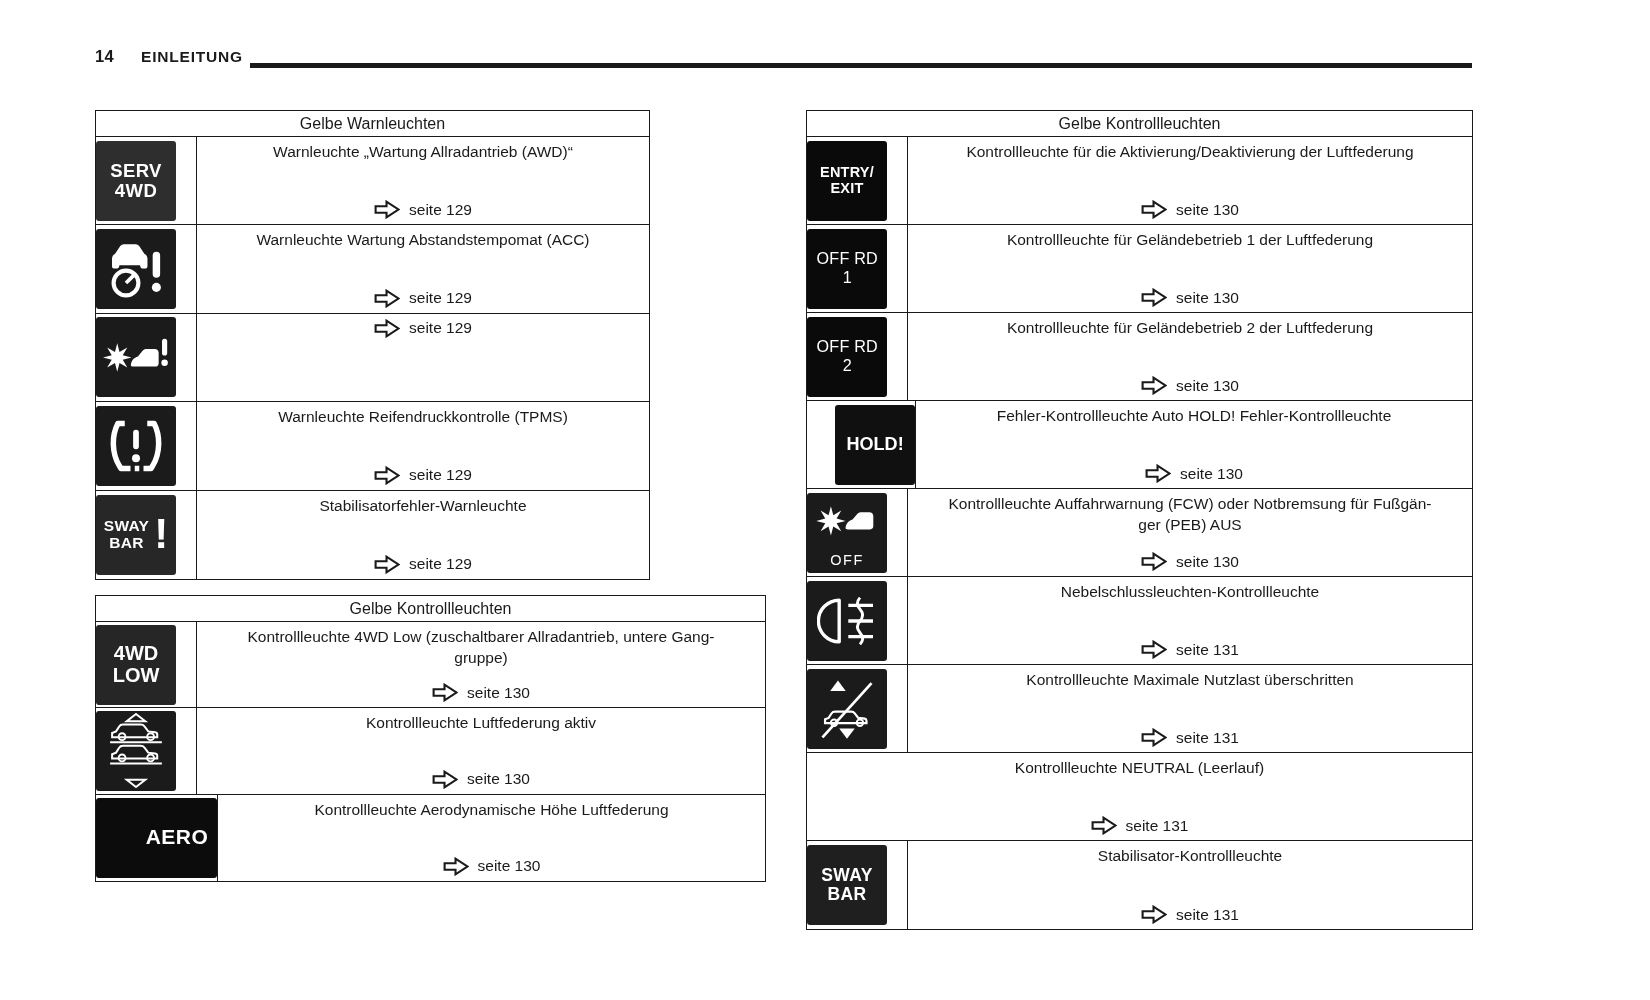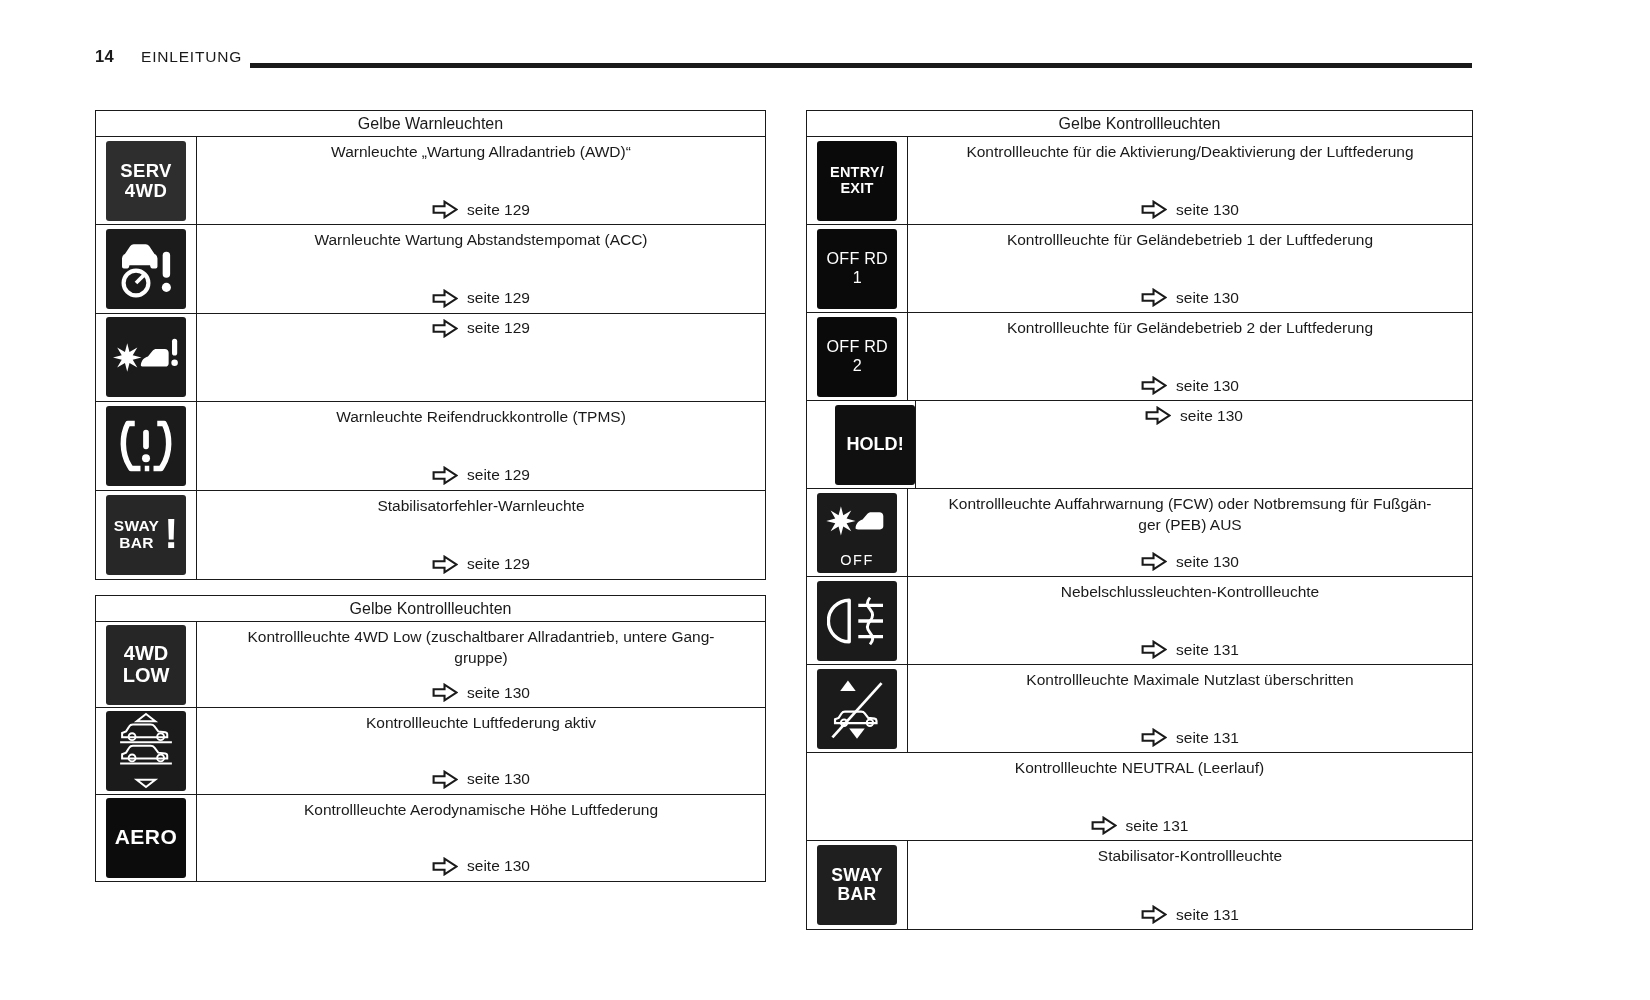--- a/index.html
+++ b/index.html
@@ -1,54 +1,54 @@
 <!DOCTYPE html>
 <html style="--icon-bg: #1b1b1b;"><head>
 <meta charset="utf-8">
 <style>
   html,body{margin:0;padding:0;background:#e8e8e8;}
   #screen{position:relative;width:1650px;height:1000px;background:#ffffff;overflow:hidden;
           font-family:"Liberation Sans","DejaVu Sans",sans-serif;color:#1a1a1a;}
 
   
   .pg-num{position:absolute;left:95px;top:47px;font-size:16.5px;font-weight:700;letter-spacing:.3px;}
-  .pg-sec{position:absolute;left:141px;top:48px;font-size:15.5px;font-weight:400;letter-spacing:.8px;}
+  .pg-sec{position:absolute;left:141px;top:48px;font-size:15.5px;font-weight:700;letter-spacing:.8px;}
   .rule{position:absolute;left:250px;top:63px;width:1222px;height:5px;background:#1a1a1a;}
 
   
   .light-table{position:absolute;border:1.4px solid #1a1a1a;background:#fff;box-sizing:border-box;}
   .tbl-title{height:25px;line-height:25px;text-align:center;font-size:16px;
              border-bottom:1.3px solid #1a1a1a;}
   .row{display:flex;border-bottom:1.2px solid #1a1a1a;box-sizing:border-box;}
   .row:last-child{border-bottom:none;}
   #t0 .row{height:88.4px}
   #t1 .row{height:86.3px}
   #t2 .row{height:88px}
   .icon-cell{flex:0 0 100px;border-right:1.2px solid #1a1a1a;display:flex;
-             align-items:center;justify-content:center;}
+             align-items:center;justify-content:flex-start;}
   .text-cell{flex:1;display:flex;flex-direction:column;align-items:center;justify-content:space-between;
              gap:10px;padding:5px 14px;text-align:center;}
   .desc{font-size:15.5px;line-height:1.35;white-space:pre-line;}
   .ref{display:flex;align-items:center;gap:9px;font-size:15.5px;}
   .ref-arrow svg{display:block;}
 
   
   .telltale{width:80px;height:80px;background:var(--icon-bg,#1b1b1b);color:#fff;border-radius:3px;
             display:flex;align-items:center;justify-content:center;position:relative;overflow:hidden;}
   .telltale svg{display:block;}
   .icon-text{display:flex;flex-direction:column;align-items:center;justify-content:center;
              line-height:1.08;font-weight:700;}
   [data-icon="serv-4wd-icon"]{background:#2e2e2e;}
   [data-icon="serv-4wd-icon"] .icon-text{font-size:18.5px;letter-spacing:.4px;}
   [data-icon="sway-bar-warning-icon"]{background:#272727;flex-direction:row;gap:5px;}
   [data-icon="sway-bar-warning-icon"] .icon-text{font-size:15.5px;letter-spacing:.3px;}
   .icon-bang{font-size:42px;font-weight:700;line-height:.85;transform:translateY(-1px);}
   [data-icon="4wd-low-icon"]{background:#262626;}
   [data-icon="4wd-low-icon"] .icon-text{font-size:20px;}
-  [data-icon="aero-icon"]{background:#0c0c0c;}
+  [data-icon="aero-icon"]{background:#0c0c0c;padding-left:41px;}
   [data-icon="aero-icon"] .icon-text{font-size:21px;letter-spacing:.5px;}
   [data-icon="entry-exit-icon"]{background:#0a0a0a;}
   [data-icon="entry-exit-icon"] .icon-text{font-size:14.5px;letter-spacing:.2px;}
   [data-icon="off-road-1-icon"],[data-icon="off-road-2-icon"]{background:#0a0a0a;}
   [data-icon="off-road-1-icon"] .icon-text,[data-icon="off-road-2-icon"] .icon-text
       {font-size:17px;font-weight:400;transform:scaleX(.95);letter-spacing:.2px;}
   [data-icon="auto-hold-icon"]{background:#101010;margin-left:28px;}
   [data-icon="auto-hold-icon"] .icon-text{font-size:19px;transform:scaleX(.95);}
   [data-icon="neutral-icon"]{background:#0a0a0a;}
   [data-icon="neutral-icon"] .icon-text{font-size:15px;transform:scaleX(.8);letter-spacing:.2px;}
@@ -62,21 +62,21 @@
 <body>
 
 <div id="screen">
 
   <header>
     <span class="pg-num">14</span>
     <span class="pg-sec">EINLEITUNG</span>
     <div class="rule"></div>
   </header>
 
-  <section class="light-table" id="t0" style="left:95px;top:110px;width:671px">
+  <section class="light-table" id="t0" style="left:95px;top:110px;width:555px">
     <div class="tbl-title">Gelbe Warnleuchten</div>
     <div class="rows">
   <div class="row">
     <div class="icon-cell">
       <div class="telltale" data-icon="serv-4wd-icon">
               <div class="icon-text">
                 <div>SERV</div>
                 <div>4WD</div>
               </div>
             </div>
@@ -343,20 +343,21 @@
 
   <div class="row">
     <div class="icon-cell">
       <div class="telltale" data-icon="auto-hold-icon">
               <div class="icon-text">
                 <div>HOLD!</div>
               </div>
             </div>
     </div>
     <div class="text-cell">
+      <div class="desc">Fehler-Kontrollleuchte Auto HOLD! Fehler-Kontrollleuchte</div>
       <div class="ref">
         <span class="ref-arrow">
           <svg viewBox="0 0 27 20" width="26" height="19">
             <path d="M1.5 6.5 H13 V1.8 L25.5 10 L13 18.2 V13.5 H1.5 Z" fill="#ffffff" stroke="#1a1a1a" stroke-width="2.2" stroke-linejoin="miter"></path>
           </svg>
         </span>
         <span class="ref-text">seite 130</span>
       </div>
     </div>
   </div>

